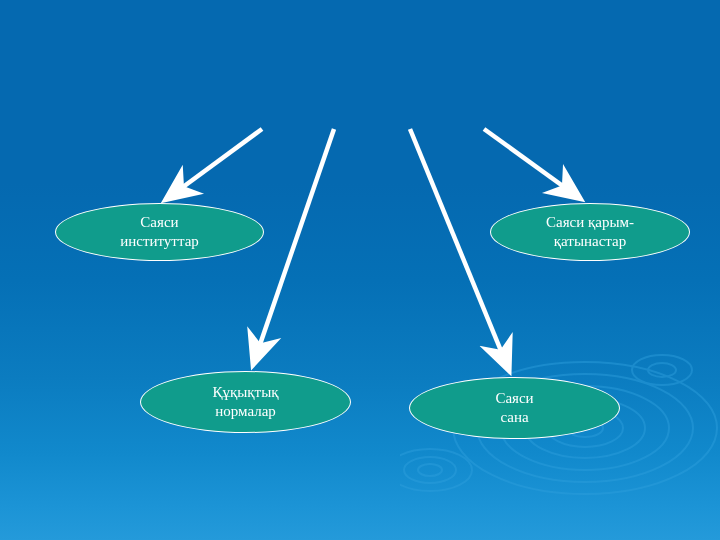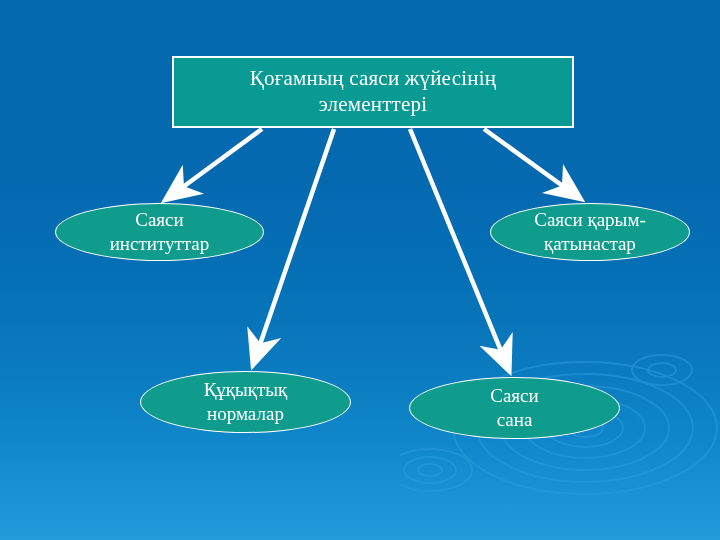--- a/index.html
+++ b/index.html
@@ -64,21 +64,21 @@
     background: #109c8c;
     border: 1.5px solid #ffffff;
     border-radius: 50%;
     box-sizing: border-box;
     display: flex;
     align-items: center;
     justify-content: center;
   }
   .node-text {
     color: #ffffff;
-    font-size: 19px;
+    font-size: 15px;
     line-height: 1.28;
     text-align: center;
     white-space: pre-line;
     padding: 0 10px;
   }
 
   #node-institutions {
     left: 55px;  top: 203px;  width: 209px; height: 58px;
   }
   #node-relations {
@@ -128,24 +128,20 @@
       </marker>
     </defs>
     <g stroke="#ffffff" stroke-width="4.5" fill="none" marker-end="url(#ah)">
       <line x1="262" y1="129" x2="168" y2="198"></line>
       <line x1="334" y1="129" x2="254" y2="362"></line>
       <line x1="410" y1="129" x2="508" y2="368"></line>
       <line x1="484" y1="129" x2="578" y2="197"></line>
     </g>
   </svg>
 
-  <div class="title-box">
-    <div class="title-text">Қоғамның саяси жүйесінің
-элементтері</div>
-  </div>
 
   <div class="node" id="node-institutions">
     <div class="node-text">Саяси
 институттар</div>
   </div>
 
   <div class="node" id="node-norms">
     <div class="node-text">Құқықтық
 нормалар</div>
   </div>

